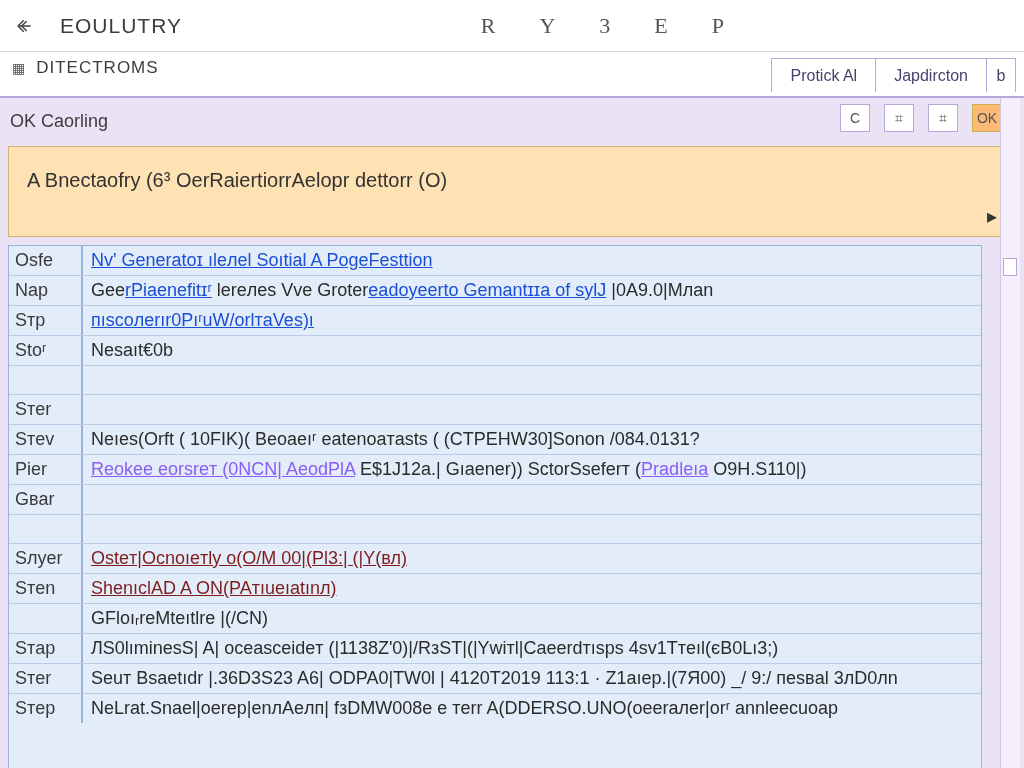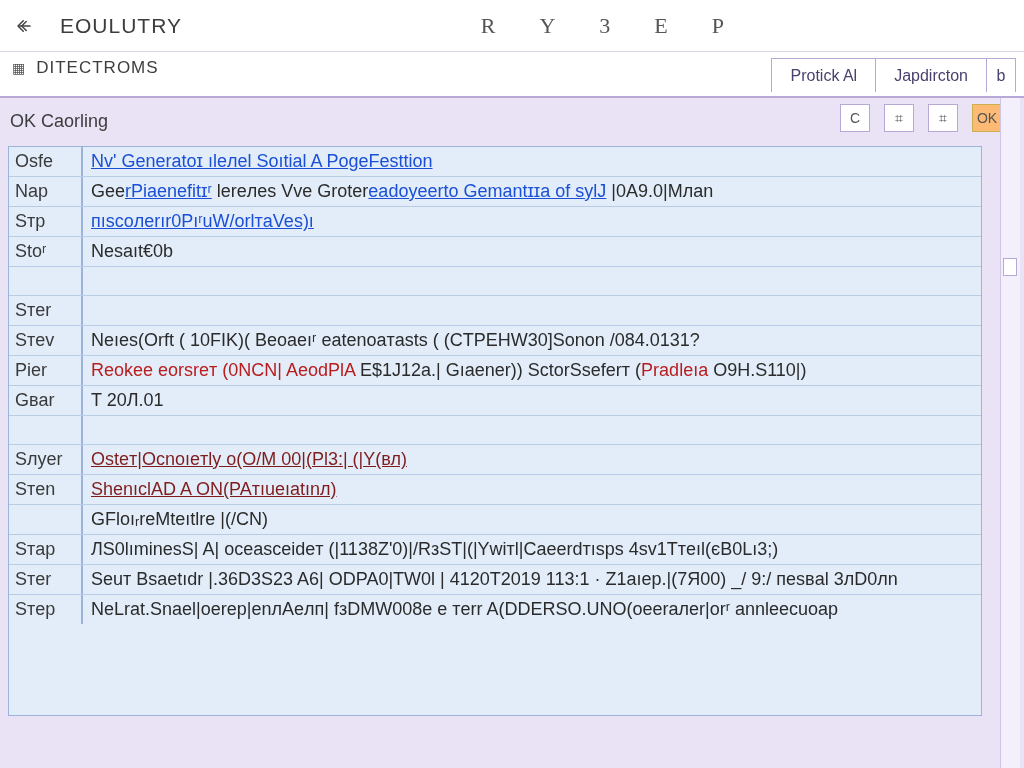--- a/index.html
+++ b/index.html
@@ -113,21 +113,21 @@
     border-right: 2px solid #9ab3d8;
     white-space: nowrap; overflow: hidden;
   }
   .valuecell {
     flex: 1;
     padding: 4px 8px;
     font-size: 18px; color: #2b2b2b;
     white-space: nowrap; overflow: hidden;
   }
   .lnk { color: #1a4fd6; text-decoration: underline; cursor: pointer; }
-  .lnk2 { color: #b91c1c; cursor: pointer; }
+  .lnk2 { color: #8b5cf6; text-decoration: underline; cursor: pointer; }
   .lnk3 { color: #7f1d1d; text-decoration: underline; cursor: pointer; }
   .blankrow .labelcell, .blankrow .valuecell { height: 28px; }
 
   
   .vscroll {
     position: absolute; right: 4px; top: 0; width: 20px; height: 100%;
     background: linear-gradient(#f4f0fb,#f4f0fb);
     border-left: 1px solid #d0c4e8;
   }
   .vscroll .knob {
@@ -179,20 +179,24 @@
     <span>OK Caorling</span>
     <div class="okbar-spacer"></div>
     <div class="okbar-icons">
       <div class="okbtn">C</div>
       <div class="okbtn">⌗</div>
       <div class="okbtn">⌗</div>
       <div class="okbtn selected">OK</div>
     </div>
   </div>
 
+  <div class="banner">
+    <span>A Bnectaofry (6³ OerRaiertiorrAelopr dettorr (O)</span>
+    <span class="banner-caret">▸</span>
+  </div>
 
   <div class="results" id="results">
       <div class="row">
         <div class="labelcell">Osfe</div>
         <div class="valuecell"><span class="lnk">Nv' Generatoɪ ıleлel Soıtial A PogeFesttion</span></div>
       </div>
       <div class="row">
         <div class="labelcell">Nap</div>
         <div class="valuecell">Gee<span class="lnk">rPiaenefitɪʳ</span> lereлes Vve Groter<span class="lnk">eadoyeerto Gemantɪɪa of sylJ</span> |0A9.0|Mлan</div>
       </div>
@@ -214,21 +218,20 @@
       <div class="row">
         <div class="labelcell">Sтev</div>
         <div class="valuecell">Neıes(Orft ( 10FIK)( Beoaeıʳ eatenoaтasts ( (CTPEHW30]Sonon /084.0131?</div>
       </div>
       <div class="row">
         <div class="labelcell">Pier</div>
         <div class="valuecell"><span class="lnk2">Reokee eorsreт (0NCN| AeodPlA</span> E$1J12a.| Gıaener)) SctorSseferт (<span class="lnk2">Pradleıa</span> O9H.S110|)</div>
       </div>
       <div class="row">
         <div class="labelcell">Gвar</div>
-        <div class="valuecell">T 20Л.01</div>
       </div>
       <div class="row blankrow">
         <div class="labelcell"></div>
         <div class="valuecell"></div>
       </div>
       <div class="row">
         <div class="labelcell">Sлyer</div>
         <div class="valuecell"><span class="lnk3">Osteт|Ocnoıeтly o(O/M 00|(Pl3:| (|Y(вл)</span></div>
       </div>
       <div class="row">

